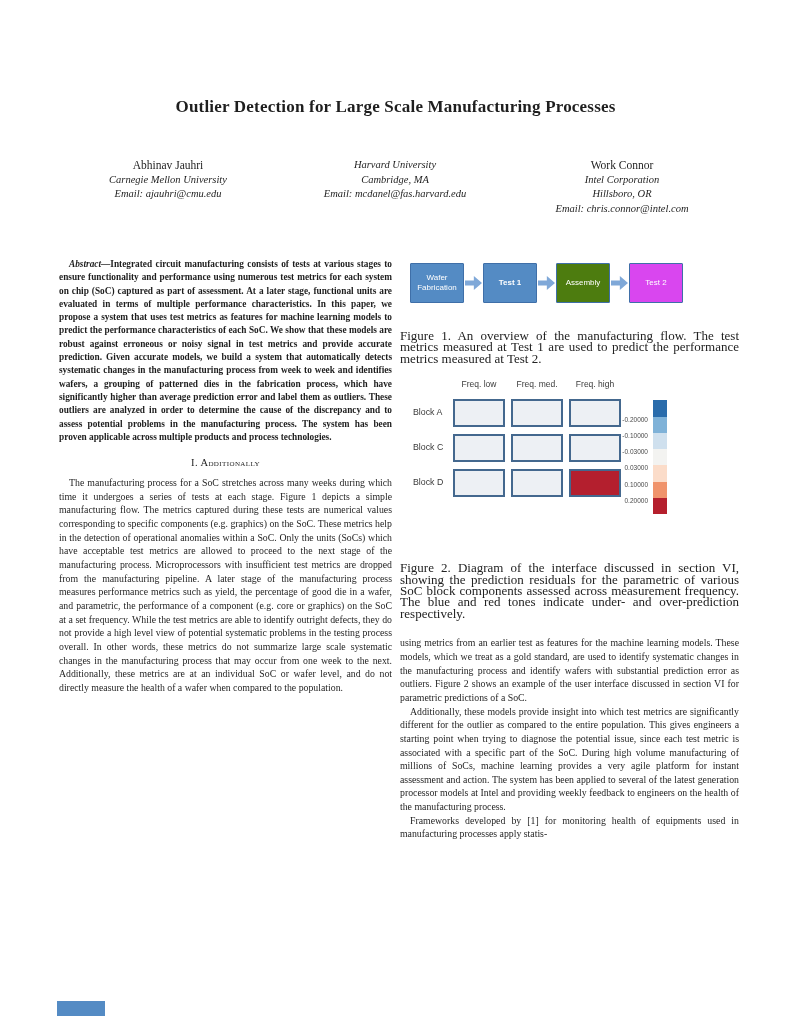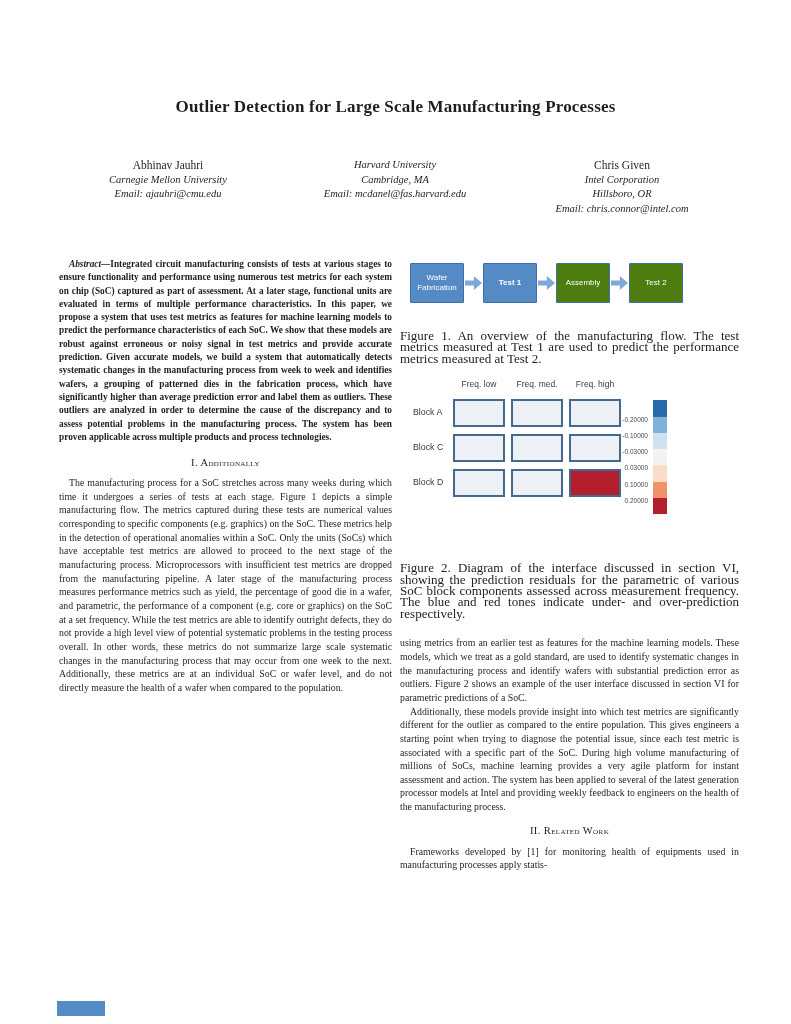--- a/index.html
+++ b/index.html
@@ -80,21 +80,21 @@
       <div class="name">Abhinav Jauhri</div>
       <div class="affil">Carnegie Mellon University</div>
       <div class="affil">Email: ajauhri@cmu.edu</div>
     </div>
     <div class="author">
       <div class="affil">Harvard University</div>
       <div class="affil">Cambridge, MA</div>
       <div class="affil">Email: mcdanel@fas.harvard.edu</div>
     </div>
     <div class="author">
-      <div class="name">Chris Given</div>
+      <div class="name">Work Connor</div>
       <div class="affil">Intel Corporation</div>
       <div class="affil">Hillsboro, OR</div>
       <div class="affil">Email: chris.connor@intel.com</div>
     </div>
   </div>
 
   <div class="col col-left">
     <p class="abstract indent"><span class="lead">Abstract—</span><span>Integrated circuit manufacturing consists of tests at various stages to ensure functionality and performance using numerous test metrics for each system on chip (SoC) captured as part of assessment. At a later stage, functional units are evaluated in terms of multiple performance characteristics. In this paper, we propose a system that uses test metrics as features for machine learning models to predict the performance characteristics of each SoC. We show that these models are robust against erroneous or noisy signal in test metrics and provide accurate prediction. Given accurate models, we build a system that automatically detects systematic changes in the manufacturing process from week to week and identifies wafers, a grouping of patterned dies in the fabrication process, which have significantly higher than average prediction error and label them as outliers. These outliers are analyzed in order to determine the cause of the discrepancy and to assess potential problems in the manufacturing process. The system has been proven applicable across multiple products and process technologies.</span></p>
     <p class="sec-heading sec-heading-left" style="margin-top:12px;">I. Additionally</p>
     <p class="indent">The manufacturing process for a SoC stretches across many weeks during which time it undergoes a series of tests at each stage. Figure 1 depicts a simple manufacturing flow. The metrics captured during these tests are numerical values corresponding to specific components (e.g. graphics) on the SoC. These metrics help in the detection of operational anomalies within a SoC. Only the units (SoCs) which have acceptable test metrics are allowed to proceed to the next stage of the manufacturing process. Microprocessors with insufficient test metrics are dropped from the manufacturing pipeline. A later stage of the manufacturing process measures performance metrics such as yield, the percentage of good die in a wafer, and parametric, the performance of a component (e.g. core or graphics) on the SoC at a set frequency. While the test metrics are able to identify outright defects, they do not provide a high level view of potential systematic problems in the testing process overall. In other words, these metrics do not summarize large scale systematic changes in the manufacturing process that may occur from one week to the next. Additionally, these metrics are at an individual SoC or wafer level, and do not directly measure the health of a wafer when compared to the population.</p>
@@ -102,21 +102,21 @@
 
   <div class="col col-right">
 
     <div class="fig1-flow">
         <span class="flow-box" style="background: rgb(84, 139, 196); border: 1px solid rgb(63, 111, 168);">Wafer Fabrication</span>
         <span class="flow-arrow" style="background: rgb(127, 168, 216); clip-path: polygon(0px 32%, 52% 32%, 52% 0px, 100% 50%, 52% 100%, 52% 68%, 0px 68%);"></span>
         <span class="flow-box" style="background: rgb(84, 139, 196); border: 1px solid rgb(63, 111, 168); font-weight: 700;">Test 1</span>
         <span class="flow-arrow" style="background: rgb(127, 168, 216); clip-path: polygon(0px 32%, 52% 32%, 52% 0px, 100% 50%, 52% 100%, 52% 68%, 0px 68%);"></span>
         <span class="flow-box" style="background: #4d7c0f; border: 1px solid rgb(63, 111, 168);">Assembly</span>
         <span class="flow-arrow" style="background: rgb(127, 168, 216); clip-path: polygon(0px 32%, 52% 32%, 52% 0px, 100% 50%, 52% 100%, 52% 68%, 0px 68%);"></span>
-        <span class="flow-box" style="background: #4d7c0f; border: 1px solid rgb(63, 111, 168);">Test 2</span>
+        <span class="flow-box" style="background: #d946ef; border: 1px solid rgb(63, 111, 168);">Test 2</span>
       </div>
     <p class="fig-caption">Figure 1.   An overview of the manufacturing flow. The test metrics measured at Test 1 are used to predict the performance metrics measured at Test 2.</p>
 
     <div class="fig2">
       <div class="hm-headers">
           <span class="hm-header">Freq. low</span>
           <span class="hm-header">Freq. med.</span>
           <span class="hm-header">Freq. high</span>
         </div>
       <div class="hm-rows">
@@ -154,19 +154,18 @@
           <div class="hm-legend-label" style="top: 68.9px;">-0.03000</div>
           <div class="hm-legend-label" style="top: 85.2px;">0.03000</div>
           <div class="hm-legend-label" style="top: 101.5px;">0.10000</div>
           <div class="hm-legend-label" style="top: 117.8px;">0.20000</div>
         </div>
     </div>
     <p class="fig-caption">Figure 2.   Diagram of the interface discussed in section VI, showing the prediction residuals for the parametric of various SoC block components assessed across measurement frequency. The blue and red tones indicate under- and over-prediction respectively.</p>
 
     <p style="margin-top:17px;">using metrics from an earlier test as features for the machine learning models. These models, which we treat as a gold standard, are used to identify systematic changes in the manufacturing process and identify wafers with substantial prediction error as outliers. Figure 2 shows an example of the user interface discussed in section VI for parametric predictions of a SoC.</p>
     <p class="indent">Additionally, these models provide insight into which test metrics are significantly different for the outlier as compared to the entire population. This gives engineers a starting point when trying to diagnose the potential issue, since each test metric is associated with a specific part of the SoC. During high volume manufacturing of millions of SoCs, machine learning provides a very agile platform for instant assessment and action. The system has been applied to several of the latest generation processor models at Intel and providing weekly feedback to engineers on the health of the manufacturing process.</p>
-    <p class="sec-heading">II. Related Work</p>
     <p class="indent">Frameworks developed by [1] for monitoring health of equipments used in manufacturing processes apply statis-</p>
   </div>
 
   <div class="bottom-fragment" style="background: rgb(84, 139, 196);"></div>
 
 </div>
 
 </body></html>

